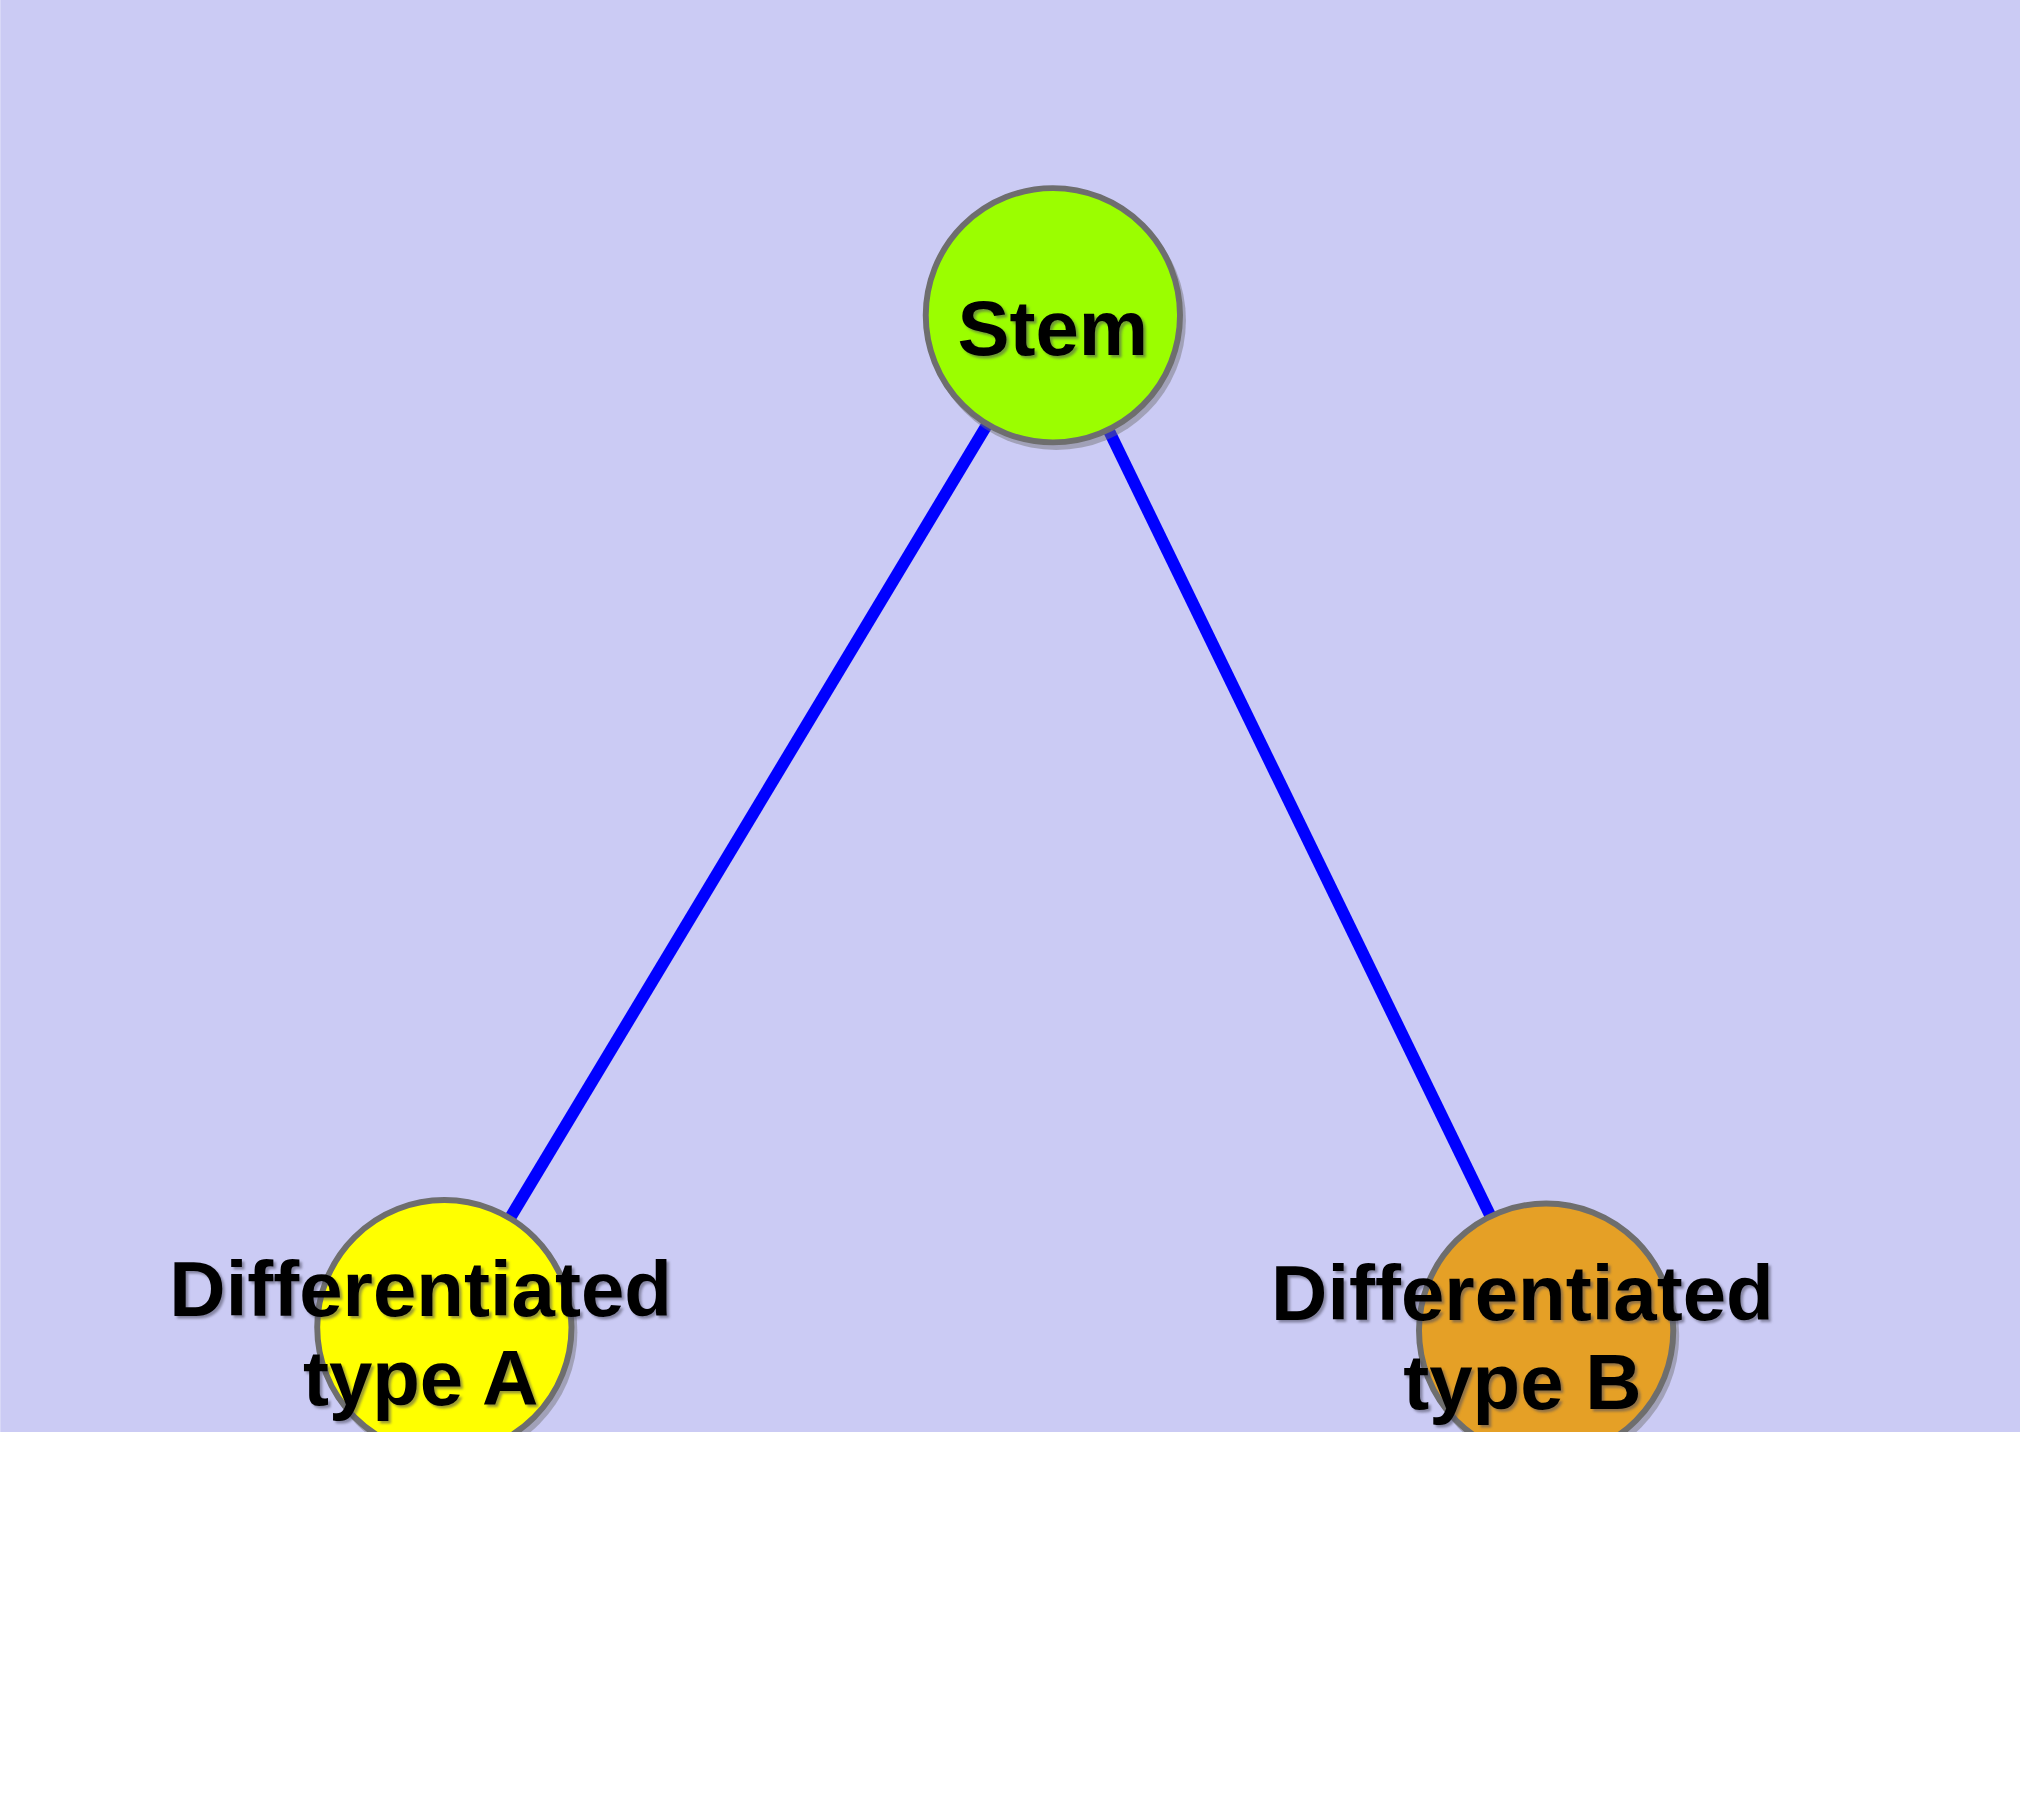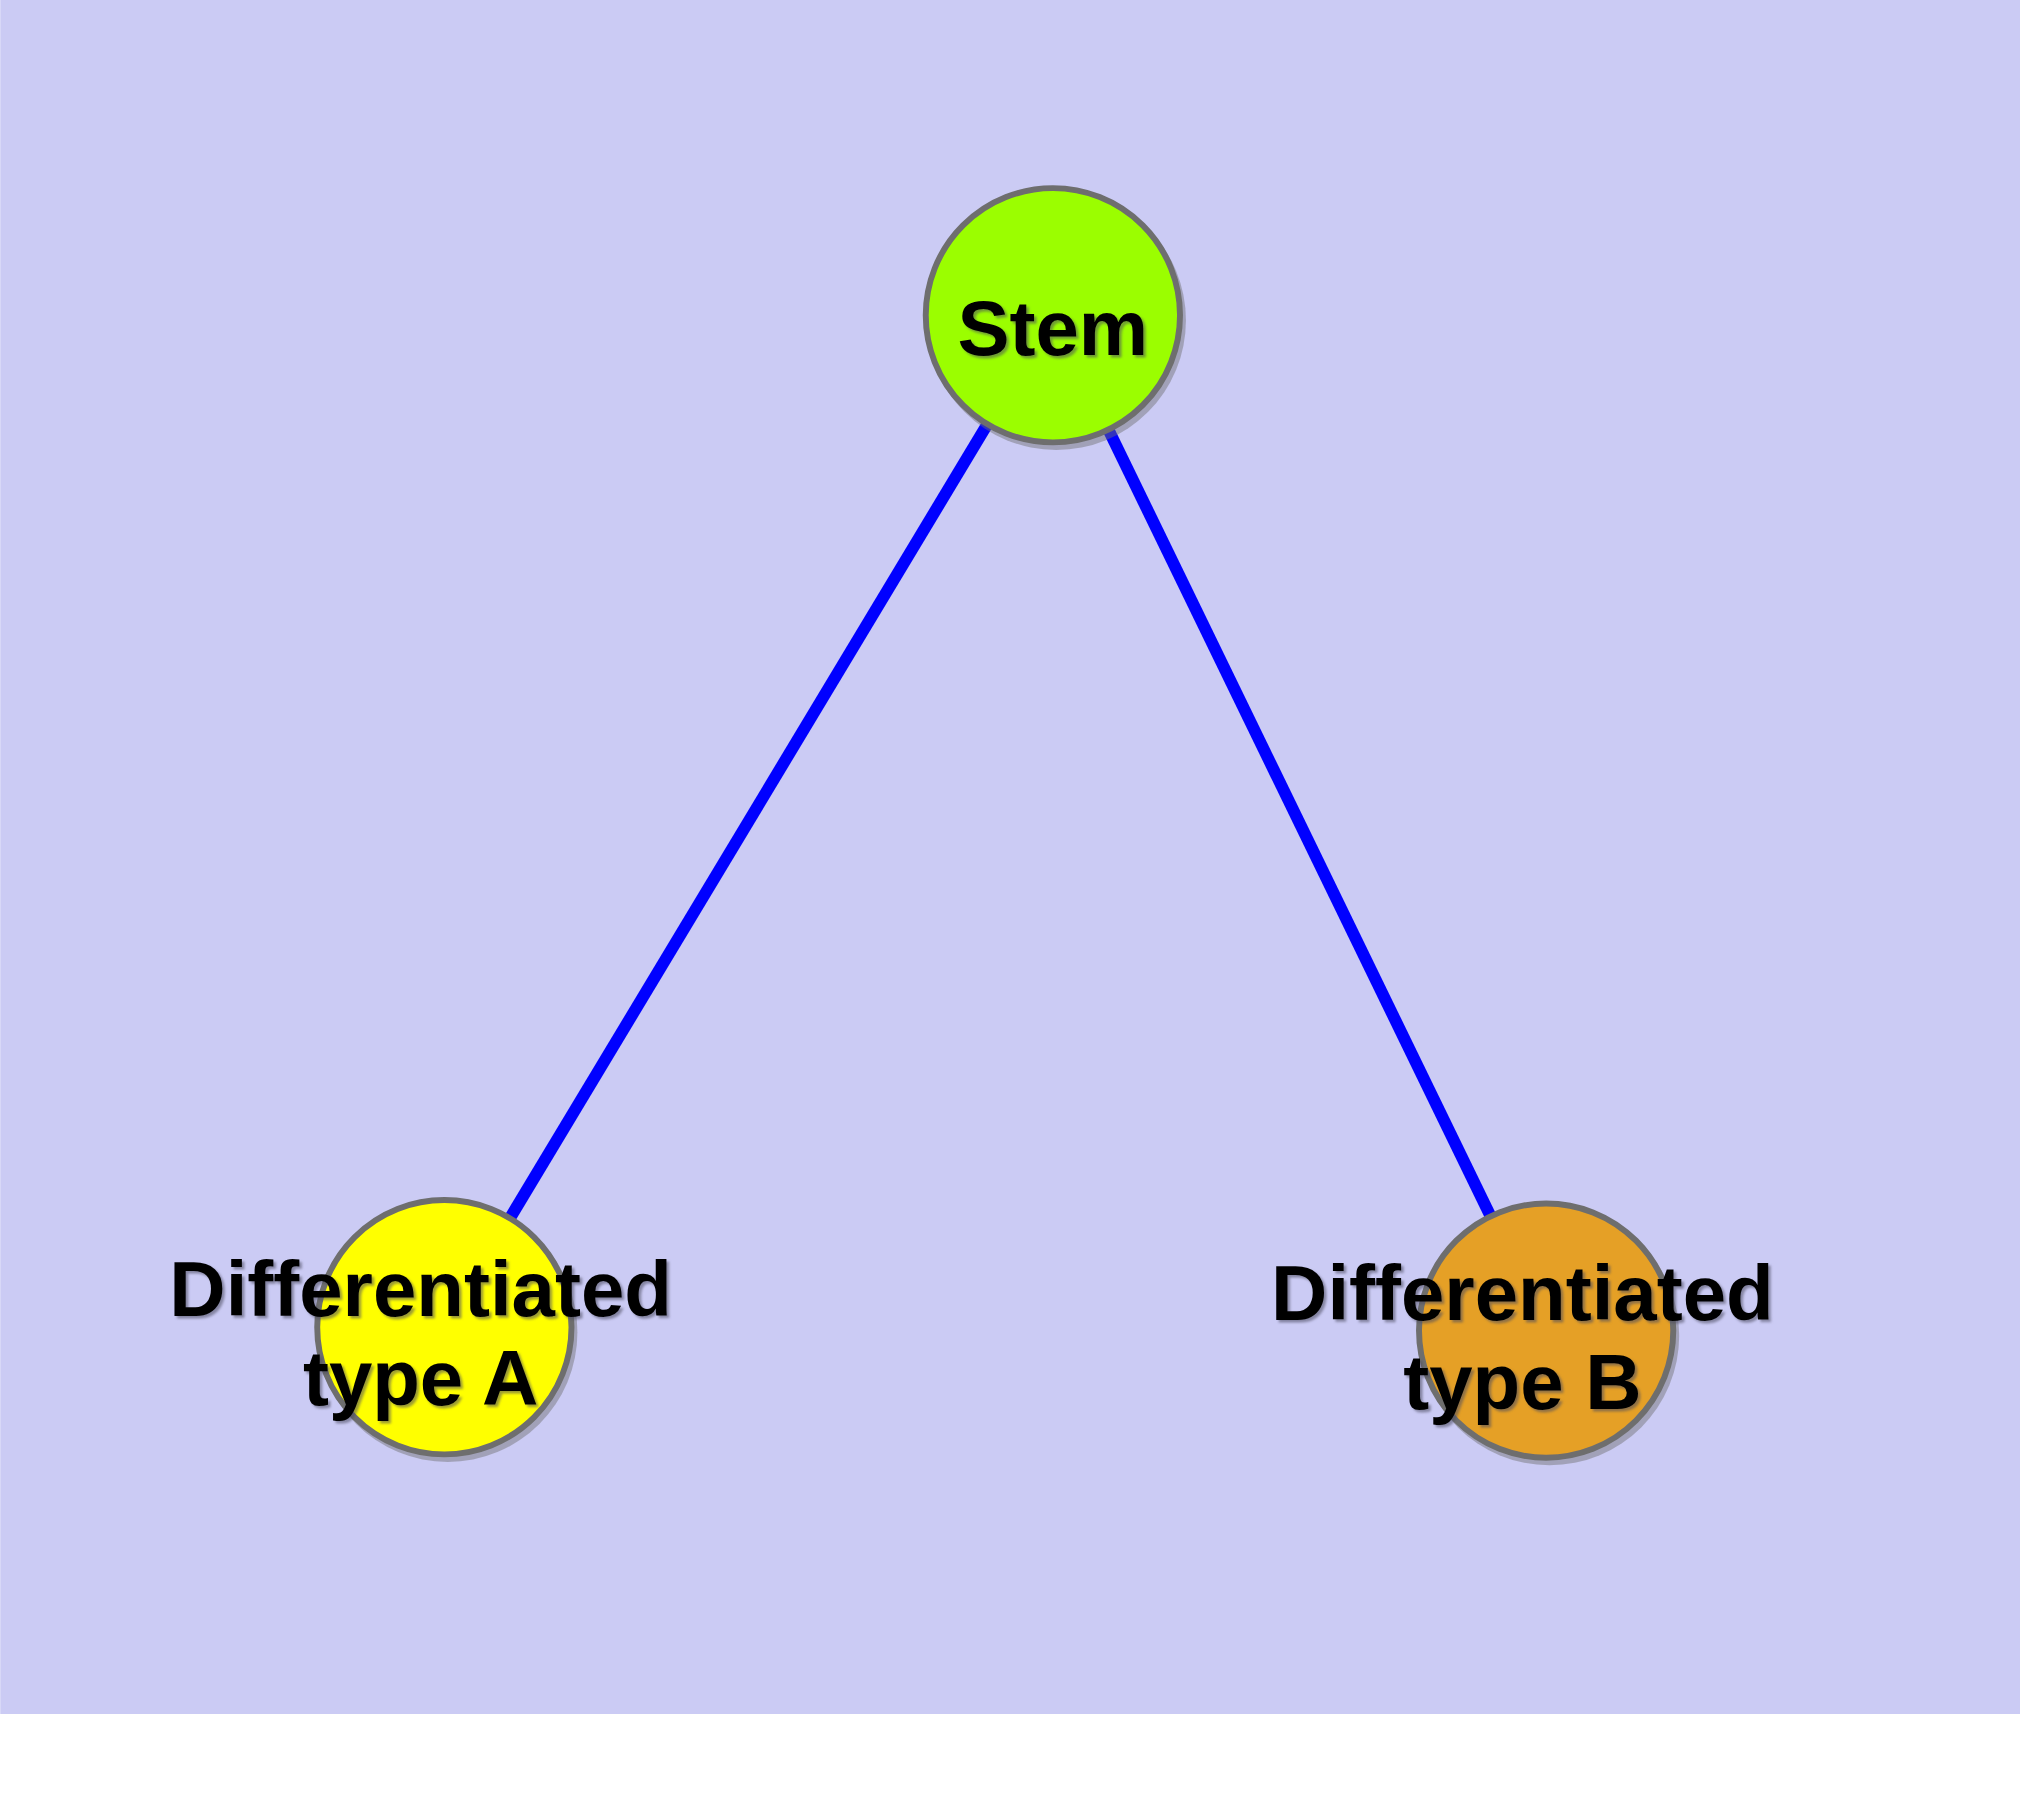--- a/index.html
+++ b/index.html
@@ -3,21 +3,21 @@
 <meta charset="utf-8">
 <style>
   html, body {
     margin: 0;
     padding: 0;
     background: #ffffff;
   }
   .stage {
     position: relative;
     width: 2021px;
-    height: 1714px;
+    height: 1432px;
     overflow: hidden;
     font-family: "Liberation Sans", sans-serif;
   }
   svg { display: block; }
   .edge {
     stroke: #0000ff;
     stroke-width: 14;
     fill: none;
   }
   .node-circle {

